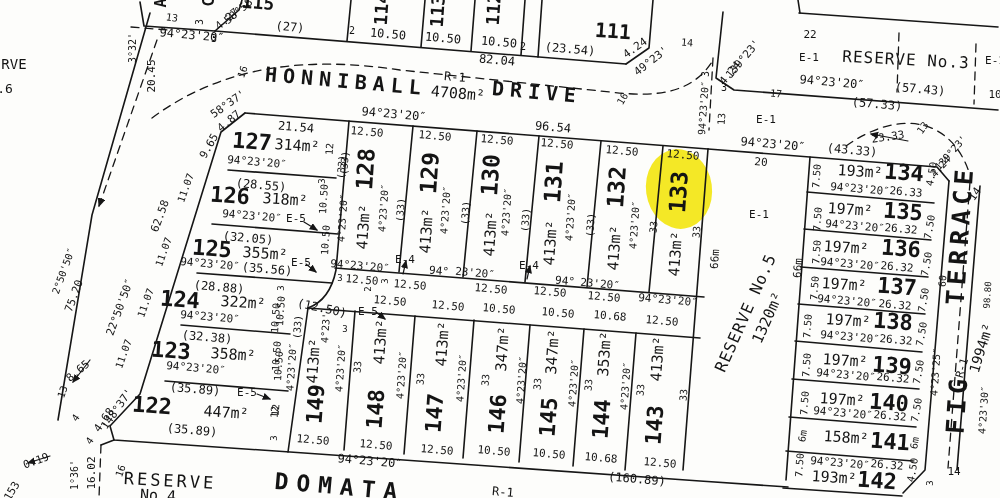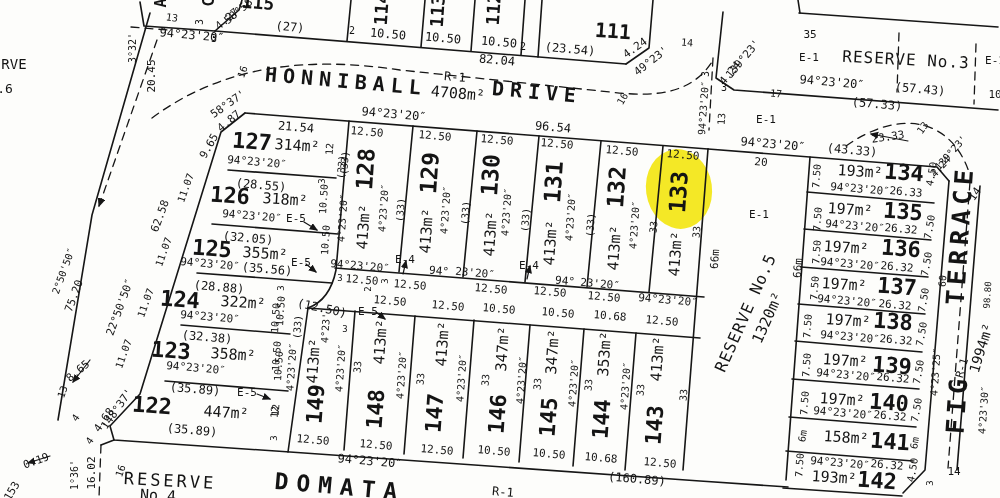--- a/index.html
+++ b/index.html
@@ -141,21 +141,21 @@
       <div class="lbl" style="transform: translate(623px, 99px) translate(-50%, -50%) rotate(-60deg); font-size: 10px; font-weight: 400;">16</div>
       <div class="lbl" style="transform: translate(553px, 127px) translate(-50%, -50%) rotate(5deg); font-size: 12px; font-weight: 400;">96.54</div>
       <div class="lbl" style="transform: translate(743px, 59px) translate(-50%, -50%) rotate(-50deg); font-size: 11px; font-weight: 400;">139°23'</div>
       <div class="lbl" style="transform: translate(730px, 73px) translate(-50%, -50%) rotate(-50deg); font-size: 11px; font-weight: 400;">4.24</div>
       <div class="lbl" style="transform: translate(706px, 74px) translate(-50%, -50%) rotate(-90deg); font-size: 10px; font-weight: 400;">3</div>
       <div class="lbl" style="transform: translate(724px, 88px) translate(-50%, -50%) rotate(0deg); font-size: 10px; font-weight: 400;">3</div>
       <div class="lbl" style="transform: translate(776px, 94px) translate(-50%, -50%) rotate(5deg); font-size: 10px; font-weight: 400;">17</div>
       <div class="lbl" style="transform: translate(766px, 119px) translate(-50%, -50%) rotate(0deg); font-size: 11px; font-weight: 400;">E-1</div>
       <div class="lbl" style="transform: translate(704px, 108px) translate(-50%, -50%) rotate(-86deg); font-size: 10px; font-weight: 400;">94°23'20″</div>
       <div class="lbl" style="transform: translate(722px, 119px) translate(-50%, -50%) rotate(-86deg); font-size: 10px; font-weight: 400;">13</div>
-      <div class="lbl" style="transform: translate(810px, 34px) translate(-50%, -50%) rotate(0deg); font-size: 11px; font-weight: 400;">35</div>
+      <div class="lbl" style="transform: translate(810px, 34px) translate(-50%, -50%) rotate(0deg); font-size: 11px; font-weight: 400;">22</div>
       <div class="lbl" style="transform: translate(809px, 57px) translate(-50%, -50%) rotate(0deg); font-size: 11px; font-weight: 400;">E-1</div>
       <div class="lbl" style="transform: translate(906px, 60px) translate(-50%, -50%) rotate(3deg); font-size: 16px; font-weight: 400; letter-spacing: 1px;">RESERVE No.3</div>
       <div class="lbl" style="transform: translate(832px, 82px) translate(-50%, -50%) rotate(5deg); font-size: 12px; font-weight: 400;">94°23'20″</div>
       <div class="lbl" style="transform: translate(920px, 89px) translate(-50%, -50%) rotate(5deg); font-size: 12px; font-weight: 400;">(57.43)</div>
       <div class="lbl" style="transform: translate(877px, 104px) translate(-50%, -50%) rotate(5deg); font-size: 12px; font-weight: 400;">(57.33)</div>
       <div class="lbl" style="transform: translate(995px, 60px) translate(-50%, -50%) rotate(0deg); font-size: 11px; font-weight: 400;">E-1</div>
       <div class="lbl" style="transform: translate(995px, 94px) translate(-50%, -50%) rotate(0deg); font-size: 11px; font-weight: 400;">10</div>
       <div class="lbl" style="transform: translate(888px, 137px) translate(-50%, -50%) rotate(-8deg); font-size: 11px; font-weight: 400;">23.33</div>
       <div class="lbl" style="transform: translate(923px, 128px) translate(-50%, -50%) rotate(-55deg); font-size: 10px; font-weight: 400;">13</div>
       <div class="lbl" style="transform: translate(852px, 150px) translate(-50%, -50%) rotate(5deg); font-size: 12px; font-weight: 400;">(43.33)</div>

